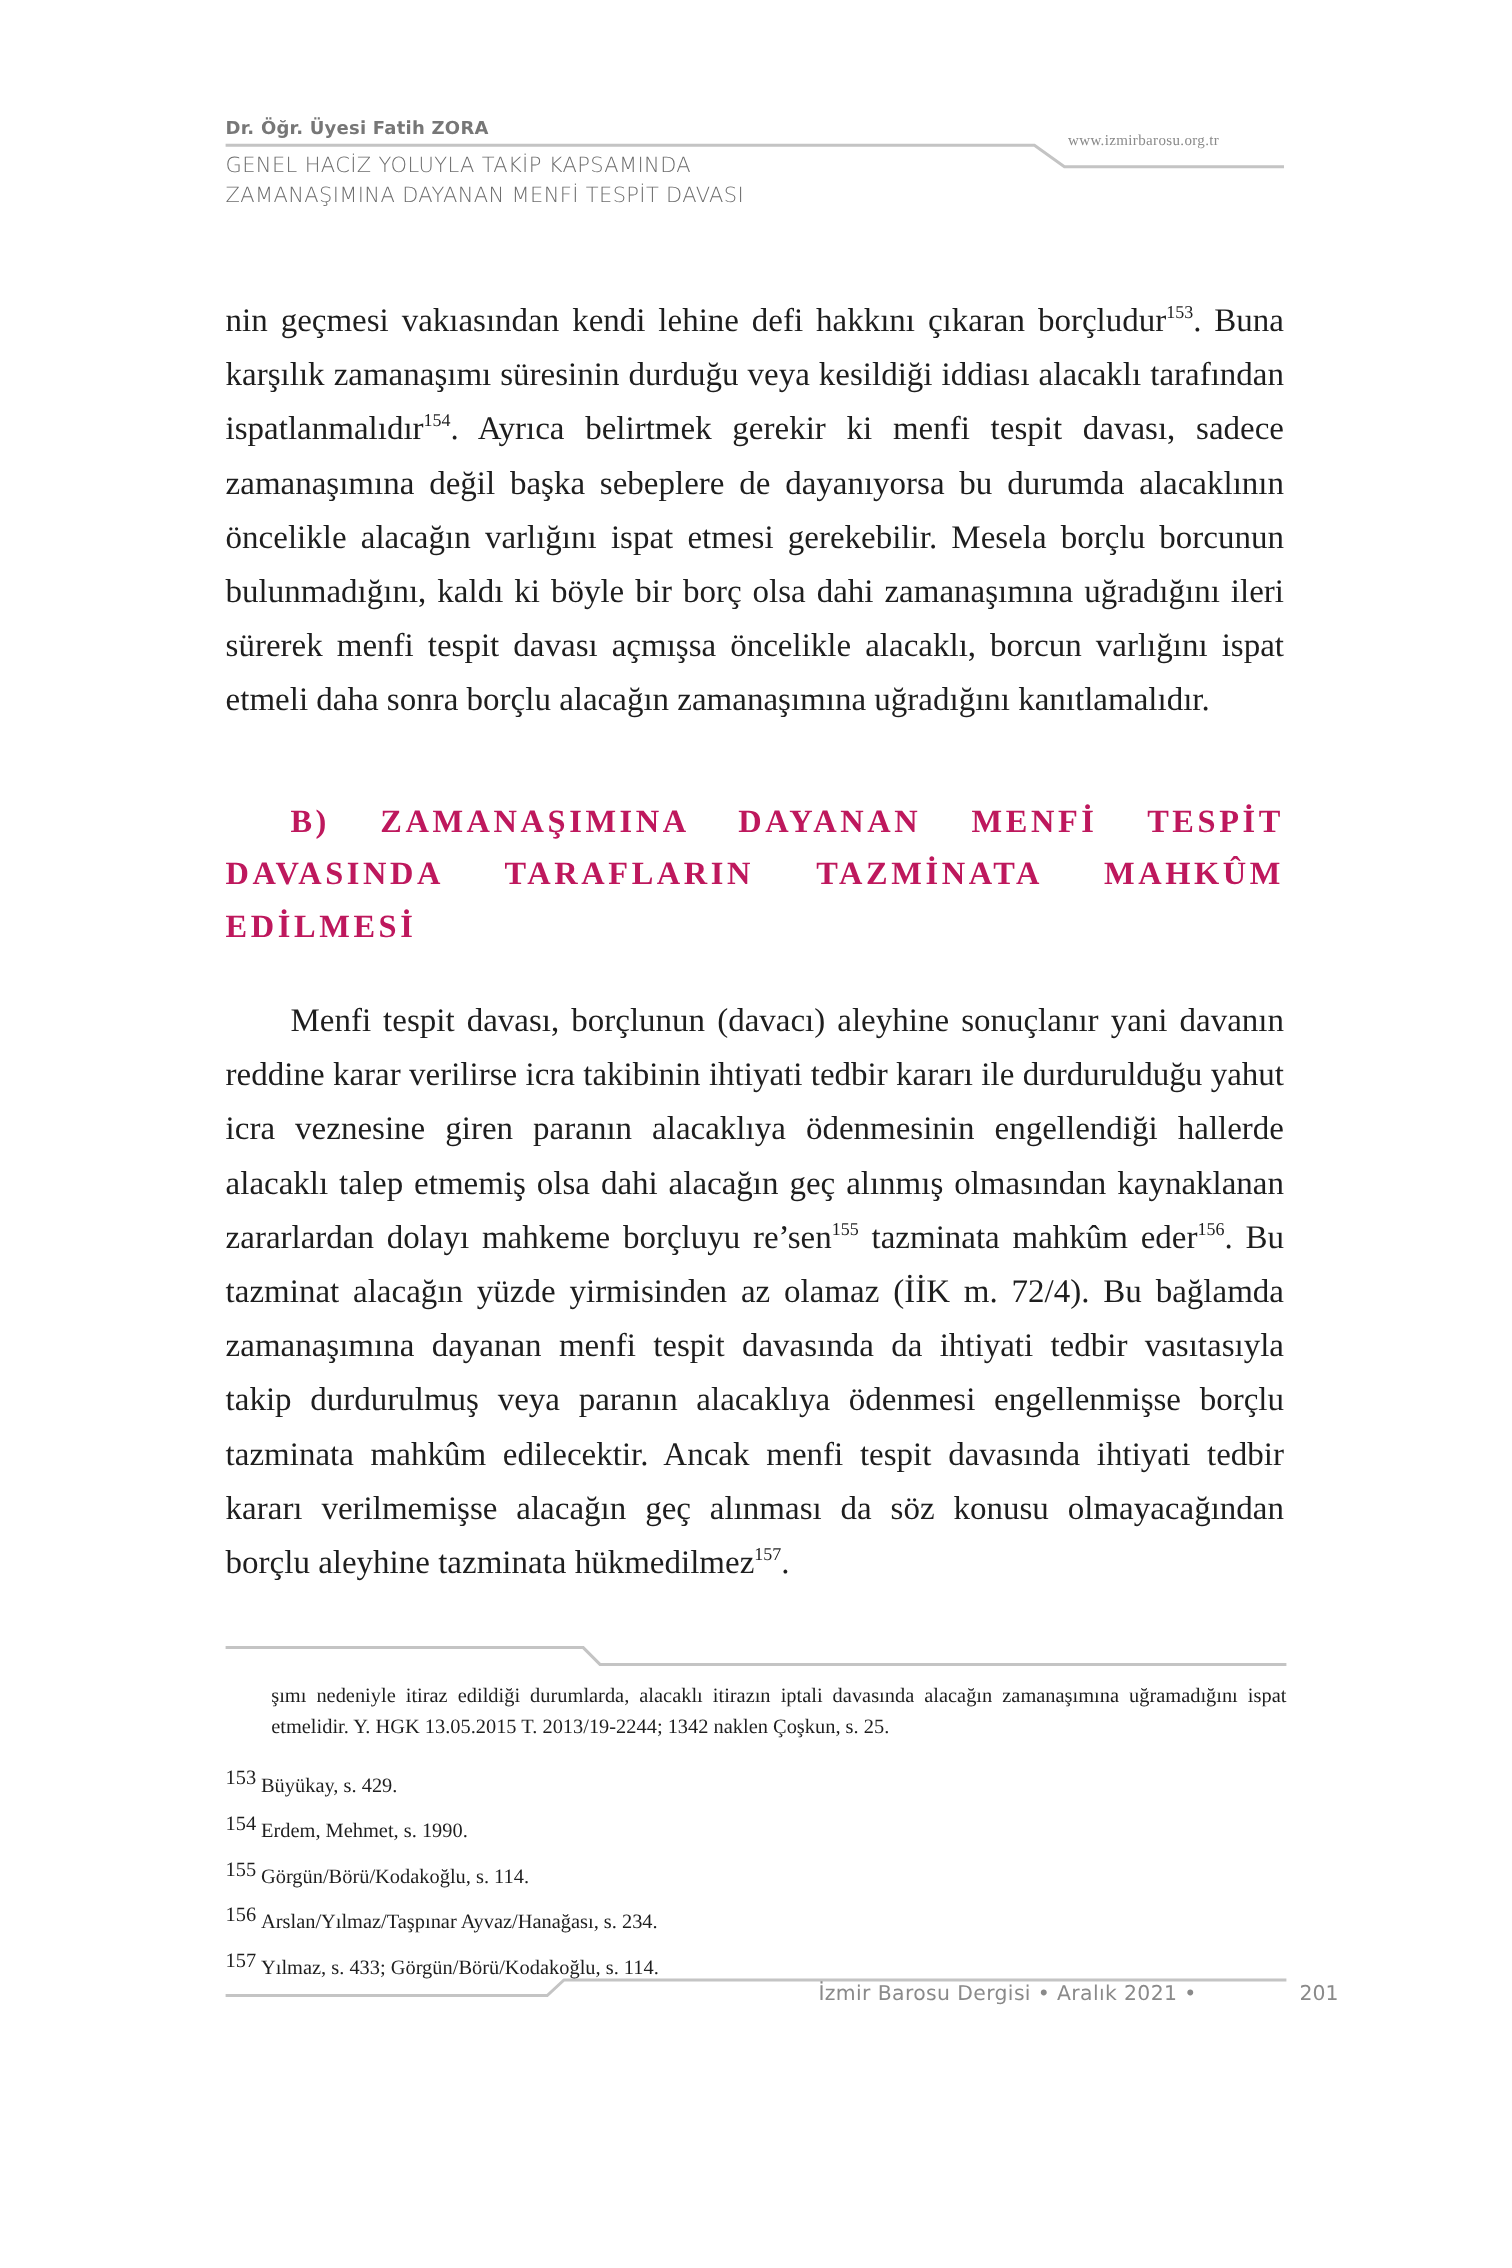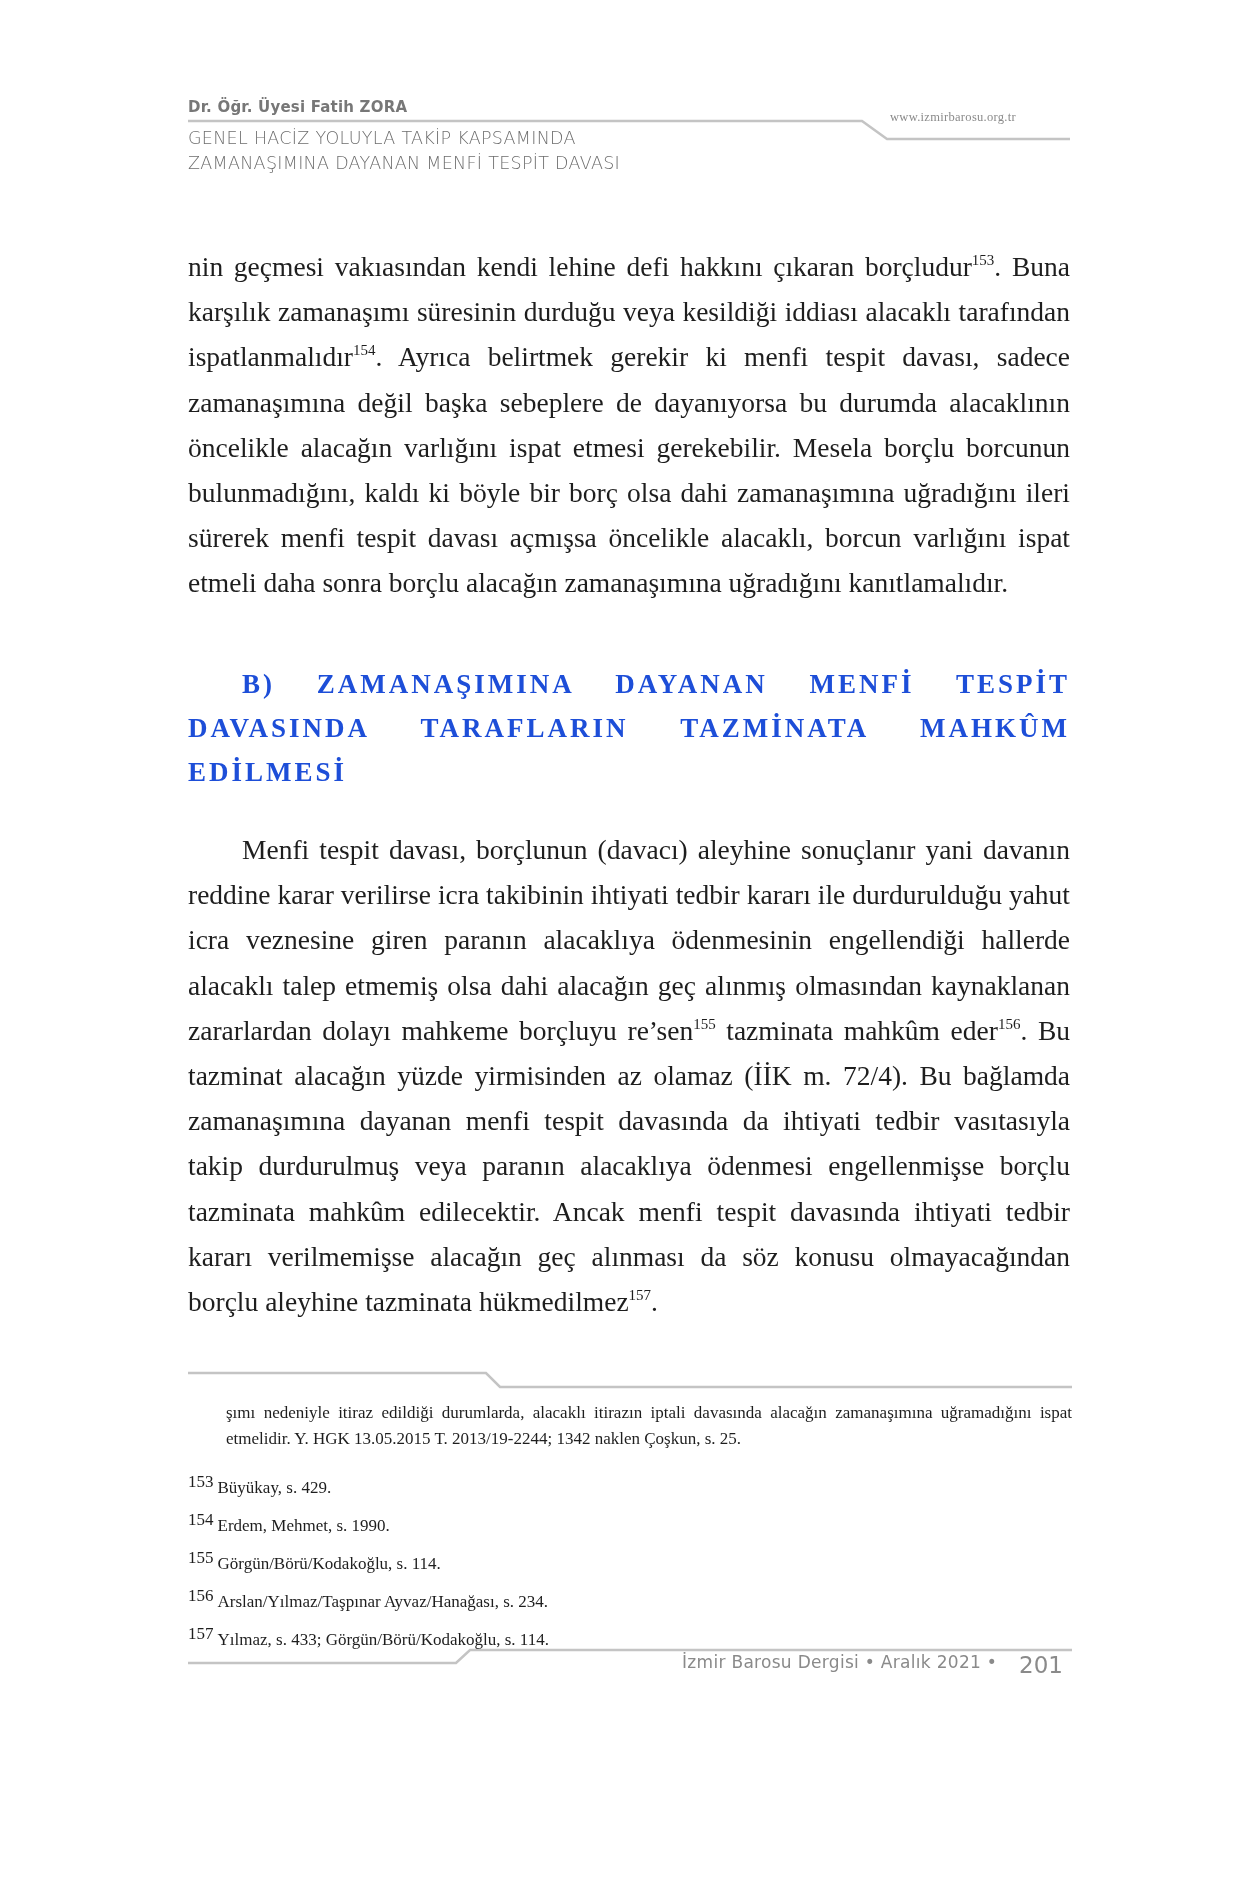--- a/index.html
+++ b/index.html
@@ -11,34 +11,34 @@
   .hdr-title { position: absolute; left: 188px; top: 126px; font-family: "DejaVu Sans", sans-serif; font-size: 17.5px; color: #6e6e6e; line-height: 25px; letter-spacing: 0.3px; font-weight: 300; }
   .hdr-url { position: absolute; left: 890px; top: 110px; font-family: Liberation Serif, serif; font-size: 12.5px; color: #8a8a8a; letter-spacing: 0.3px; }
   svg.rule { position: absolute; left: 0; top: 0; pointer-events: none; }
 
   
   .body { position: absolute; left: 188px; width: 882px; font-family: "Liberation Serif", serif; font-size: 27.5px; color: #1e1e1e; line-height: 45.2px; text-align: justify; }
   .body p { margin: 0; }
   .body p.indent { text-indent: 54px; }
   .body sup { font-size: 15px; line-height: 0; vertical-align: 0.75em; }
   .p1 { top: 244px; }
-  .heading { position: absolute; left: 188px; top: 662px; width: 882px; font-family: "Liberation Serif", serif; font-weight: bold; font-size: 27px; color: #1d4ed8; letter-spacing: 3px; line-height: 44px; text-align: justify; text-align-last: left; }
+  .heading { position: absolute; left: 188px; top: 662px; width: 882px; font-family: "Liberation Serif", serif; font-weight: bold; font-size: 27px; color: #be185d; letter-spacing: 3px; line-height: 44px; text-align: justify; text-align-last: left; }
   .heading .h-indent { display: inline-block; width: 54px; }
   .p2 { top: 827px; }
 
   
   .fn-cont { position: absolute; left: 226px; top: 1400px; width: 846px; font-family: "Liberation Serif", serif; font-size: 17px; color: #1e1e1e; line-height: 26px; text-align: justify; }
   .fn-list { position: absolute; left: 188px; top: 1460px; font-family: "Liberation Serif", serif; font-size: 17px; color: #1e1e1e; }
   .fn-item { height: 38px; display: flex; align-items: flex-end; }
   .fn-num { font-size: 17px; margin-right: 4px; position: relative; top: -6px; }
   .fn-text { font-size: 17px; text-align: center; }
 
   
   .ftr-journal { position: absolute; left: 682px; top: 1652px; font-family: "DejaVu Sans", sans-serif; font-size: 17px; color: #8a8a8a; letter-spacing: 0.3px; }
-  .ftr-page { position: absolute; left: 1019px; top: 1652px; font-family: "DejaVu Sans", sans-serif; font-size: 23px; color: #8a8a8a; }
+  .ftr-page { position: absolute; left: 1083px; top: 1652px; font-family: "DejaVu Sans", sans-serif; font-size: 17px; color: #8a8a8a; }
 </style>
 </head>
 <body>
 
 <div class="page">
 
   <svg class="rule" width="1260" height="1890">
     <polyline points="188,121 862,121 887,139 1070,139" fill="none" stroke="#c4c4c4" stroke-width="2.5"></polyline>
     <polyline points="188,1373 486,1373 500,1387 1072,1387" fill="none" stroke="#c4c4c4" stroke-width="2.5"></polyline>
     <polyline points="188,1663 456,1663 470,1650 1072,1650" fill="none" stroke="#c4c4c4" stroke-width="2.5"></polyline>

